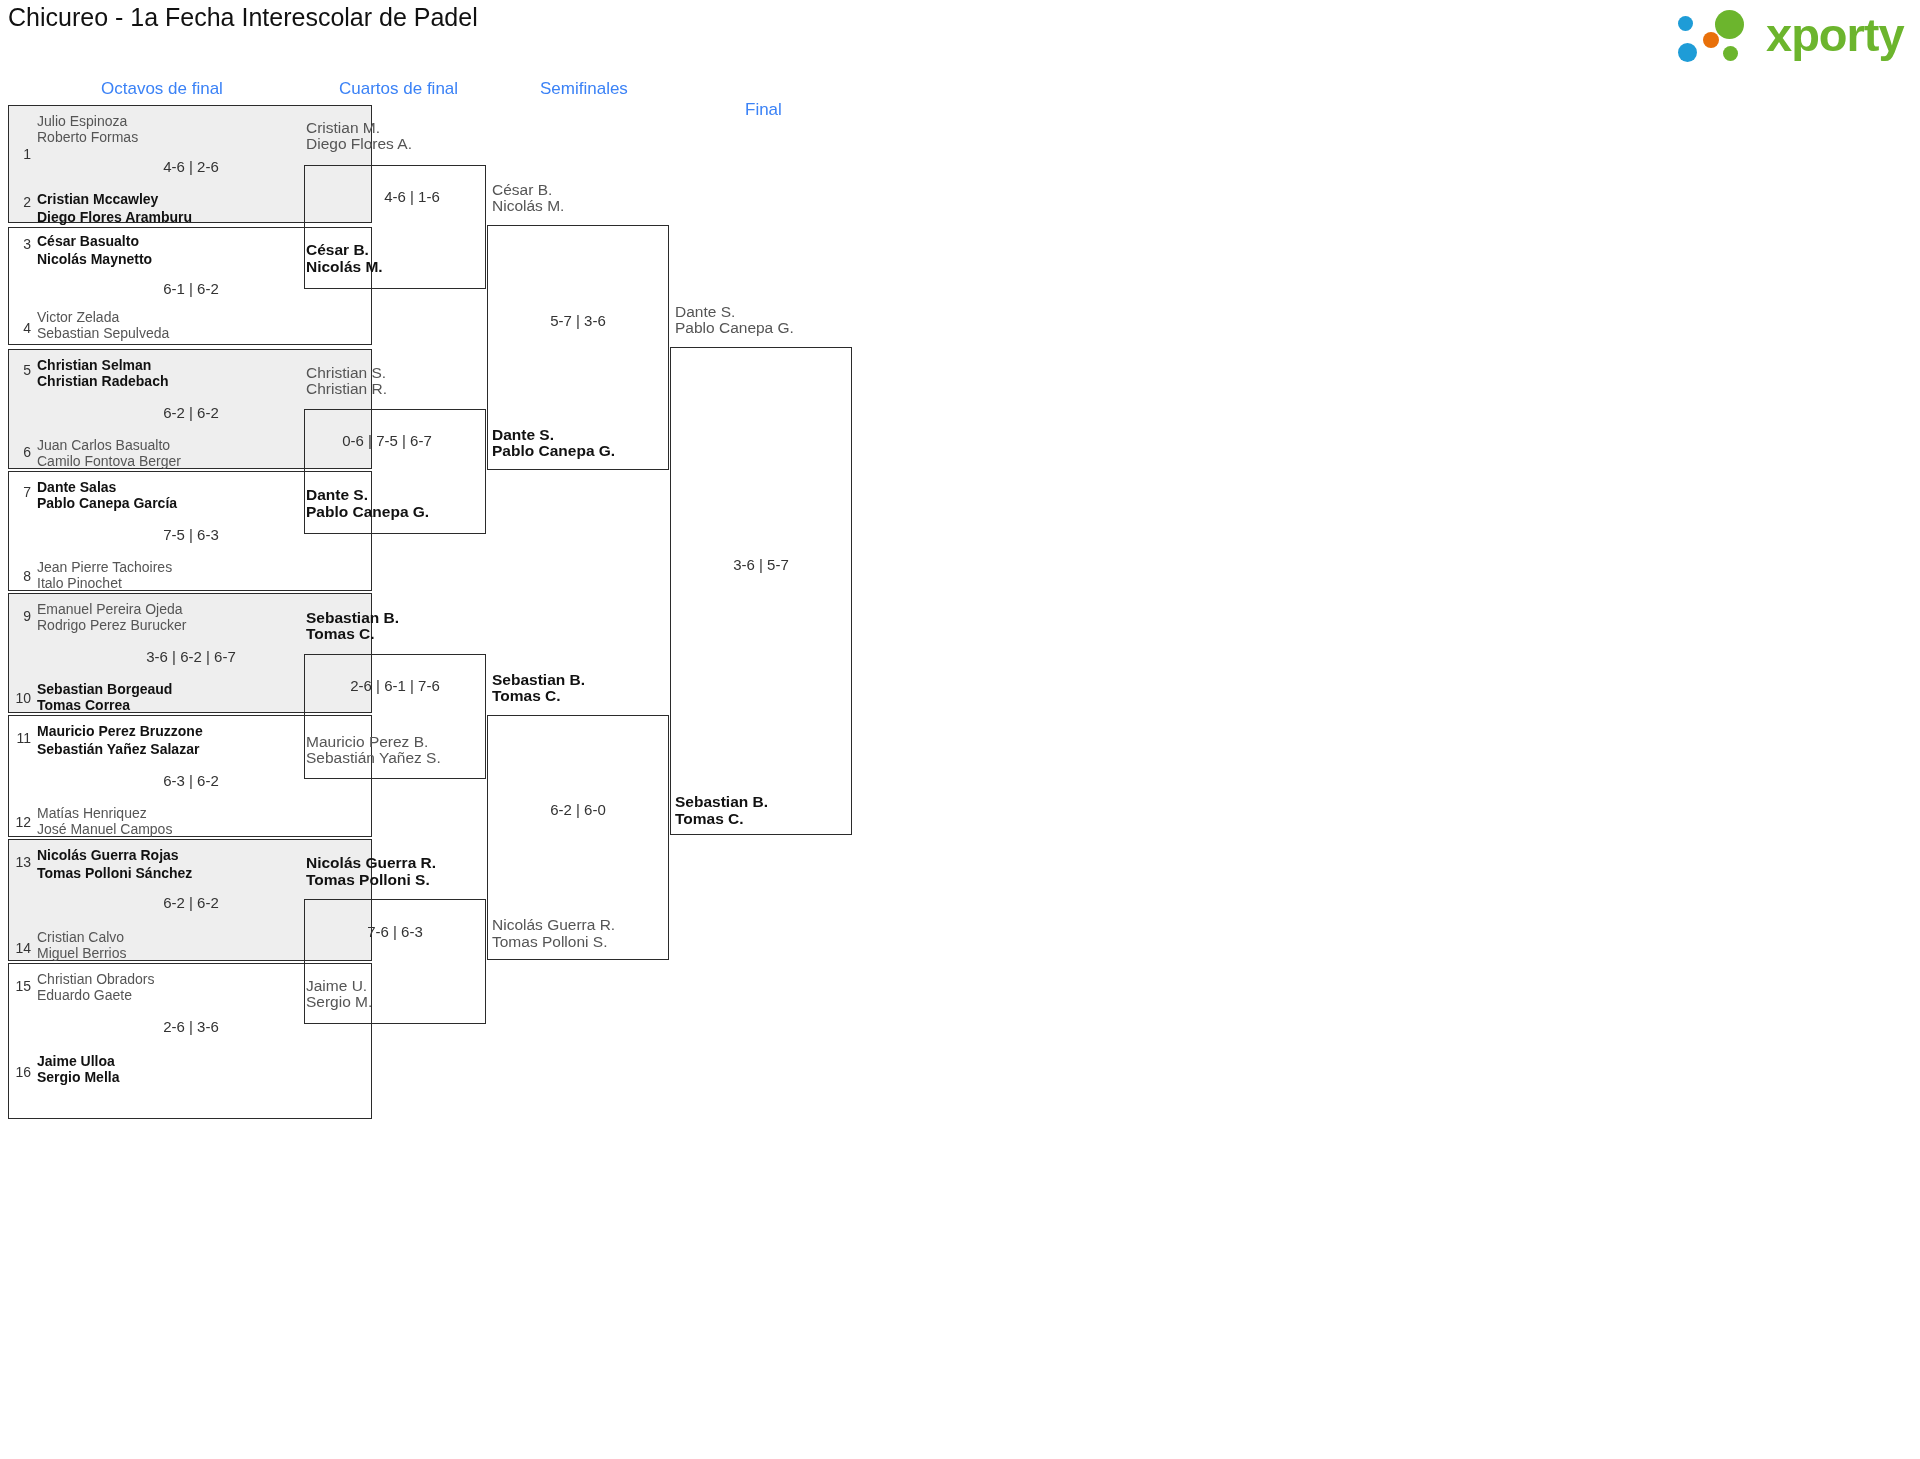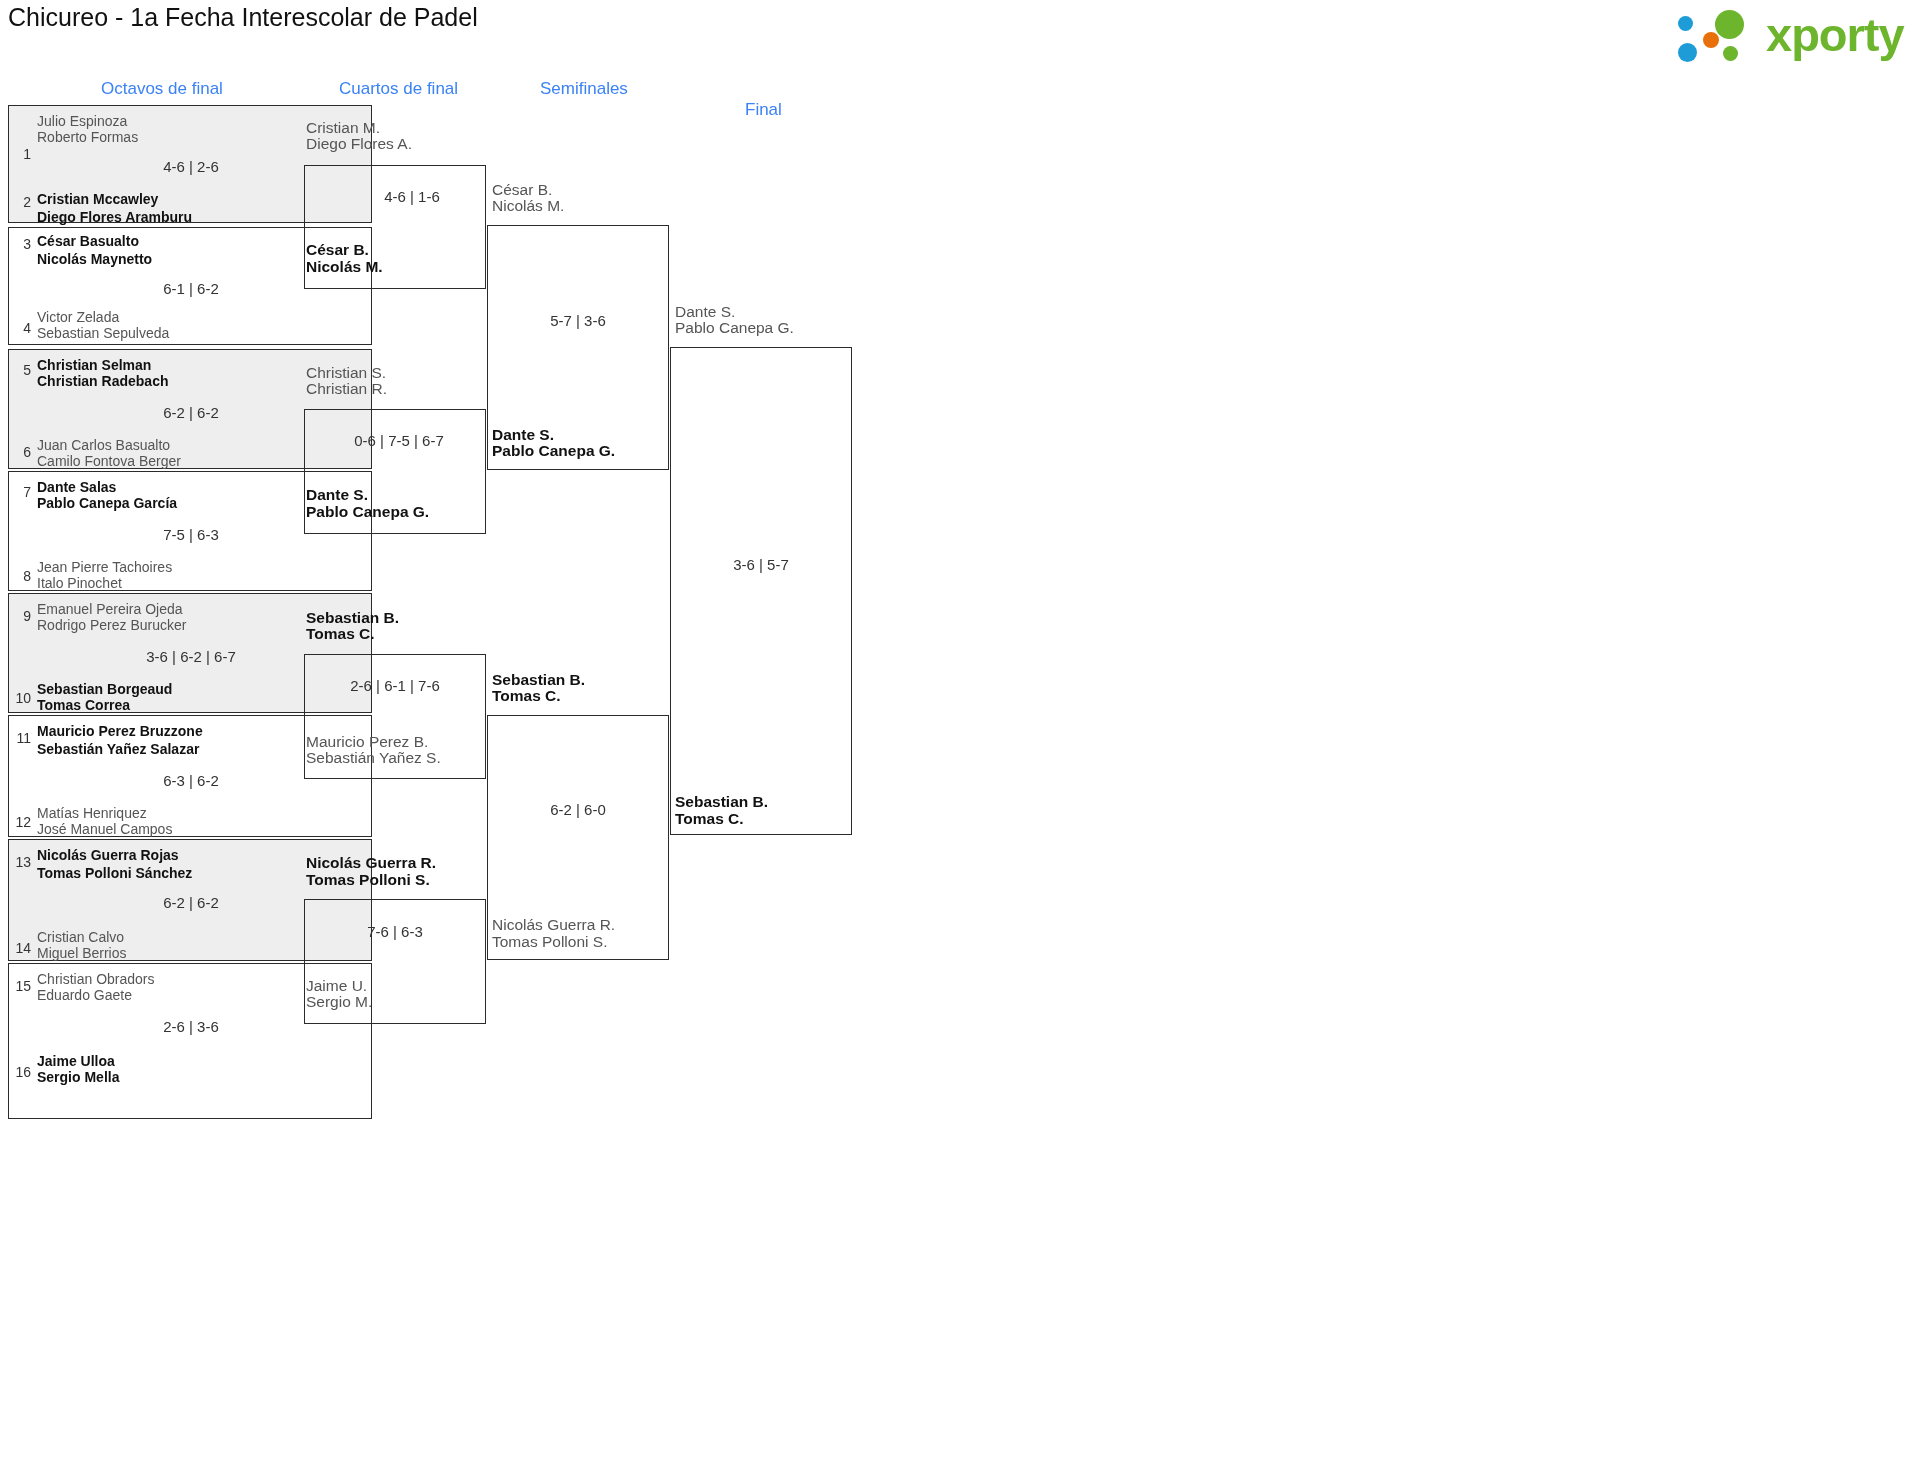--- a/index.html
+++ b/index.html
@@ -160,21 +160,21 @@
   <div class="lbl lose" style="left:306px;top:118px;">Cristian M.</div>
   <div class="lbl lose" style="left:306px;top:134px;">Diego Flores A.</div>
   <div class="mbox" style="left:304px;top:165px;width:182px;height:124px;"></div>
   <div class="score" style="left:304px;width:182px;top:188px;padding-left:17px;">4-6 | 1-6</div>
   <div class="lbl win" style="left:306px;top:240px;">César B.</div>
   <div class="lbl win" style="left:306px;top:257px;">Nicolás M.</div>
 
   <div class="lbl lose" style="left:306px;top:363px;">Christian S.</div>
   <div class="lbl lose" style="left:306px;top:379px;">Christian R.</div>
   <div class="mbox" style="left:304px;top:409px;width:182px;height:125px;"></div>
-  <div class="score" style="left:308px;width:182px;top:432px;">0-6 | 7-5 | 6-7</div>
+  <div class="score" style="left:296px;width:182px;top:432px;">0-6 | 7-5 | 6-7</div>
   <div class="lbl win" style="left:306px;top:485px;">Dante S.</div>
   <div class="lbl win" style="left:306px;top:502px;">Pablo Canepa G.</div>
 
   <div class="lbl win" style="left:306px;top:608px;">Sebastian B.</div>
   <div class="lbl win" style="left:306px;top:624px;">Tomas C.</div>
   <div class="mbox" style="left:304px;top:654px;width:182px;height:125px;"></div>
   <div class="score" style="left:304px;width:182px;top:677px;">2-6 | 6-1 | 7-6</div>
   <div class="lbl lose" style="left:306px;top:732px;">Mauricio Perez B.</div>
   <div class="lbl lose" style="left:306px;top:748px;">Sebastián Yañez S.</div>
 

